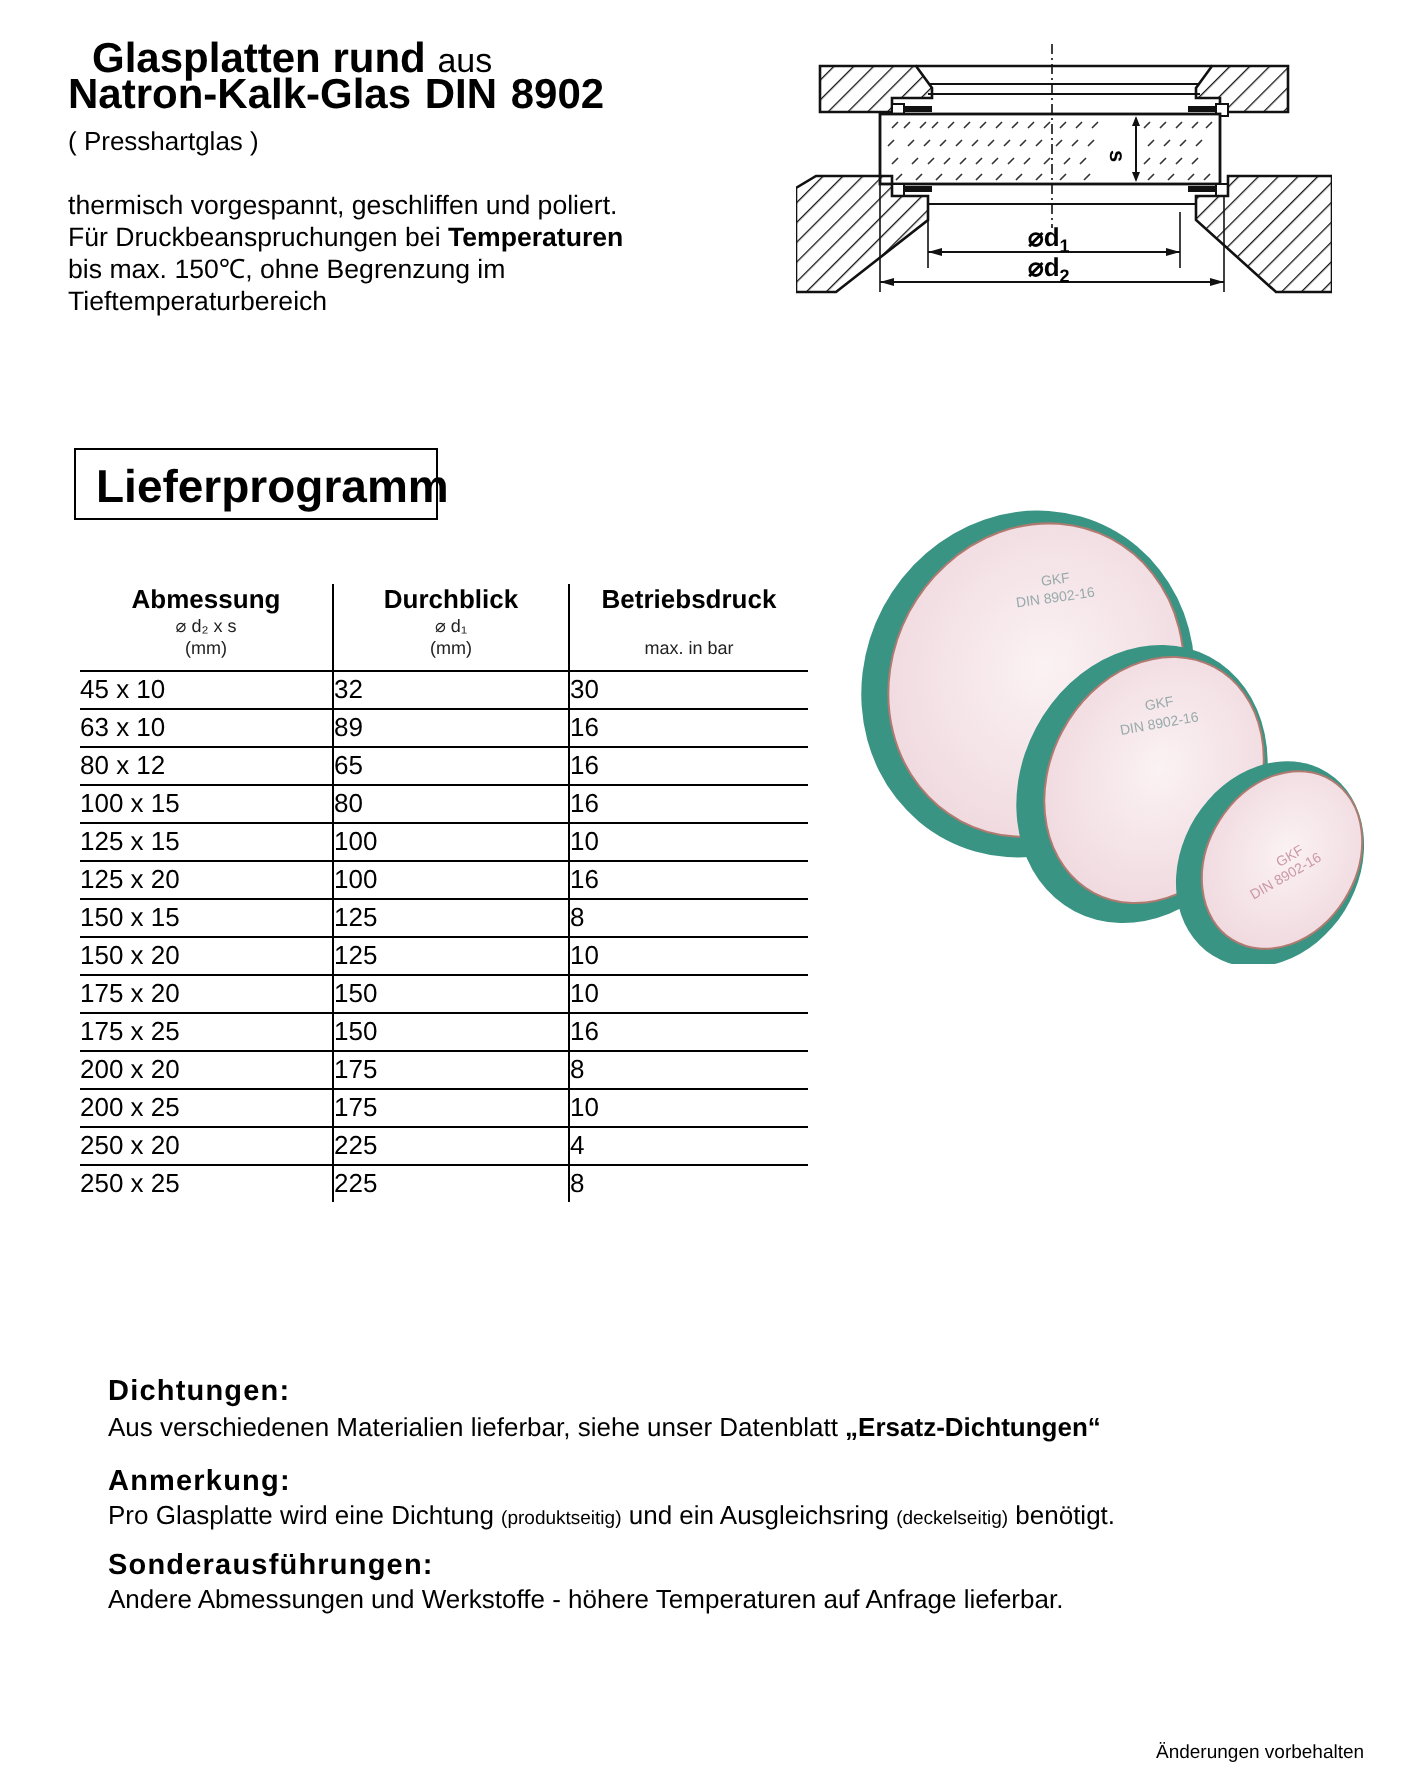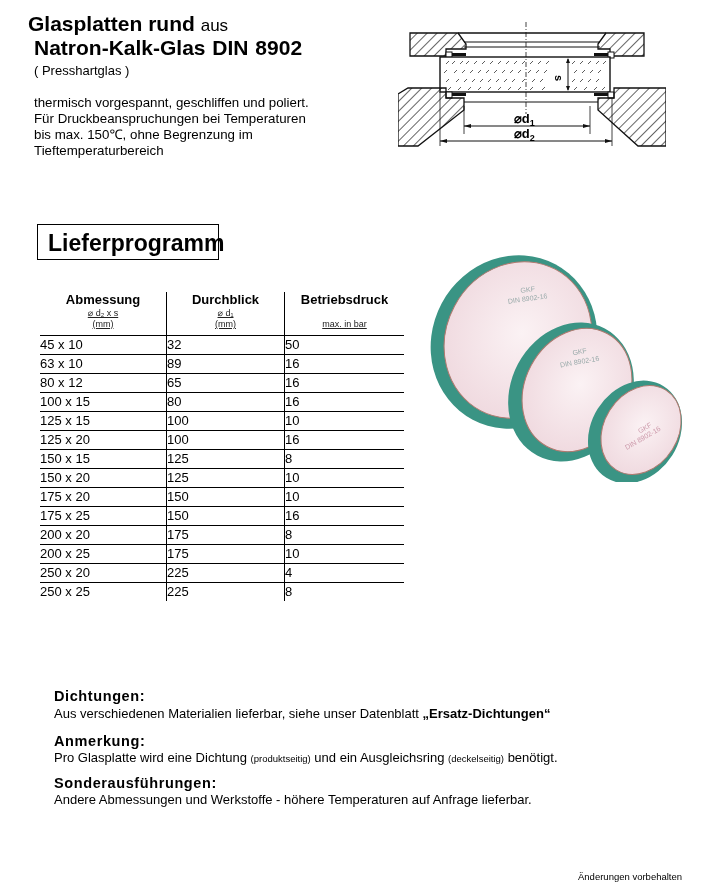--- a/index.html
+++ b/index.html
@@ -1,39 +1,39 @@
 <!DOCTYPE html>
 <html><head>
 <meta charset="utf-8">
 <style>
   html, body { margin:0; padding:0; background:#ffffff; }
   body { width:708px; height:894px; position:relative; overflow:hidden;
          font-family:"Liberation Sans", sans-serif; color:#000; }
   .abs { position:absolute; }
 
   
-  .title1 { left:28px; top:12px; font-size:21px; font-weight:bold; line-height:24px; white-space:nowrap; }
+  .title1 { left:46px; top:12px; font-size:21px; font-weight:bold; line-height:36px; white-space:nowrap; }
   .title1 .aus { font-weight:normal; font-size:17px; }
   .title2 { left:34px; top:36px; font-size:21px; font-weight:bold; line-height:24px; white-space:nowrap; word-spacing:1px; }
   .subtitle { left:34px; top:63px; font-size:13px; line-height:16px; }
   .desc { left:34px; top:95px; font-size:13.3px; line-height:16px; width:340px; }
-  .desc b { font-weight:normal; }
+  .desc b { font-weight:bold; }
 
   
   .diagram { left:398px; top:22px; width:268px; height:130px; }
 
   
   .lp-box { left:37px; top:224px; width:182px; height:36px; border:1.5px solid #000; box-sizing:border-box;
             font-size:23px; font-weight:bold; line-height:36px; padding-left:10px; }
 
   
   .tbl { left:40px; top:292px; width:362px; border-collapse:collapse; }
   table.spec { border-collapse:collapse; width:362px; table-layout:fixed; }
   table.spec th { font-size:13px; font-weight:bold; padding:0; line-height:16px; vertical-align:top; }
-  table.spec .sub { font-size:9px; font-weight:normal; line-height:11px; color:#222;text-decoration:underline; }
+  table.spec .sub { font-size:9px; font-weight:normal; line-height:11px; color:#222; }
   table.spec thead tr th { height:43px; border-bottom:1.3px solid #000; }
   table.spec td { font-size:13px; text-align:left; height:18px; line-height:18px; padding:0; border-bottom:1.3px solid #000; }
   table.spec tr:last-child td { border-bottom:none; }
   table.spec .c1 { width:126px; }
   table.spec .c2 { width:117px; border-left:1.3px solid #000; }
   table.spec .c3 { width:119px; border-left:1.3px solid #000; }
 
   
   .photo { left:428px; top:250px; width:272px; height:232px; }
 
@@ -137,21 +137,21 @@
           <div>Betriebsdruck</div>
           <div class="sub" style="height:11px"></div>
           <div class="sub">max. in bar</div>
         </th>
       </tr>
     </thead>
     <tbody id="tbody">
         <tr>
           <td class="c1">45 x 10</td>
           <td class="c2">32</td>
-          <td class="c3">50</td>
+          <td class="c3">30</td>
         </tr>
         <tr>
           <td class="c1">63 x 10</td>
           <td class="c2">89</td>
           <td class="c3">16</td>
         </tr>
         <tr>
           <td class="c1">80 x 12</td>
           <td class="c2">65</td>
           <td class="c3">16</td>

